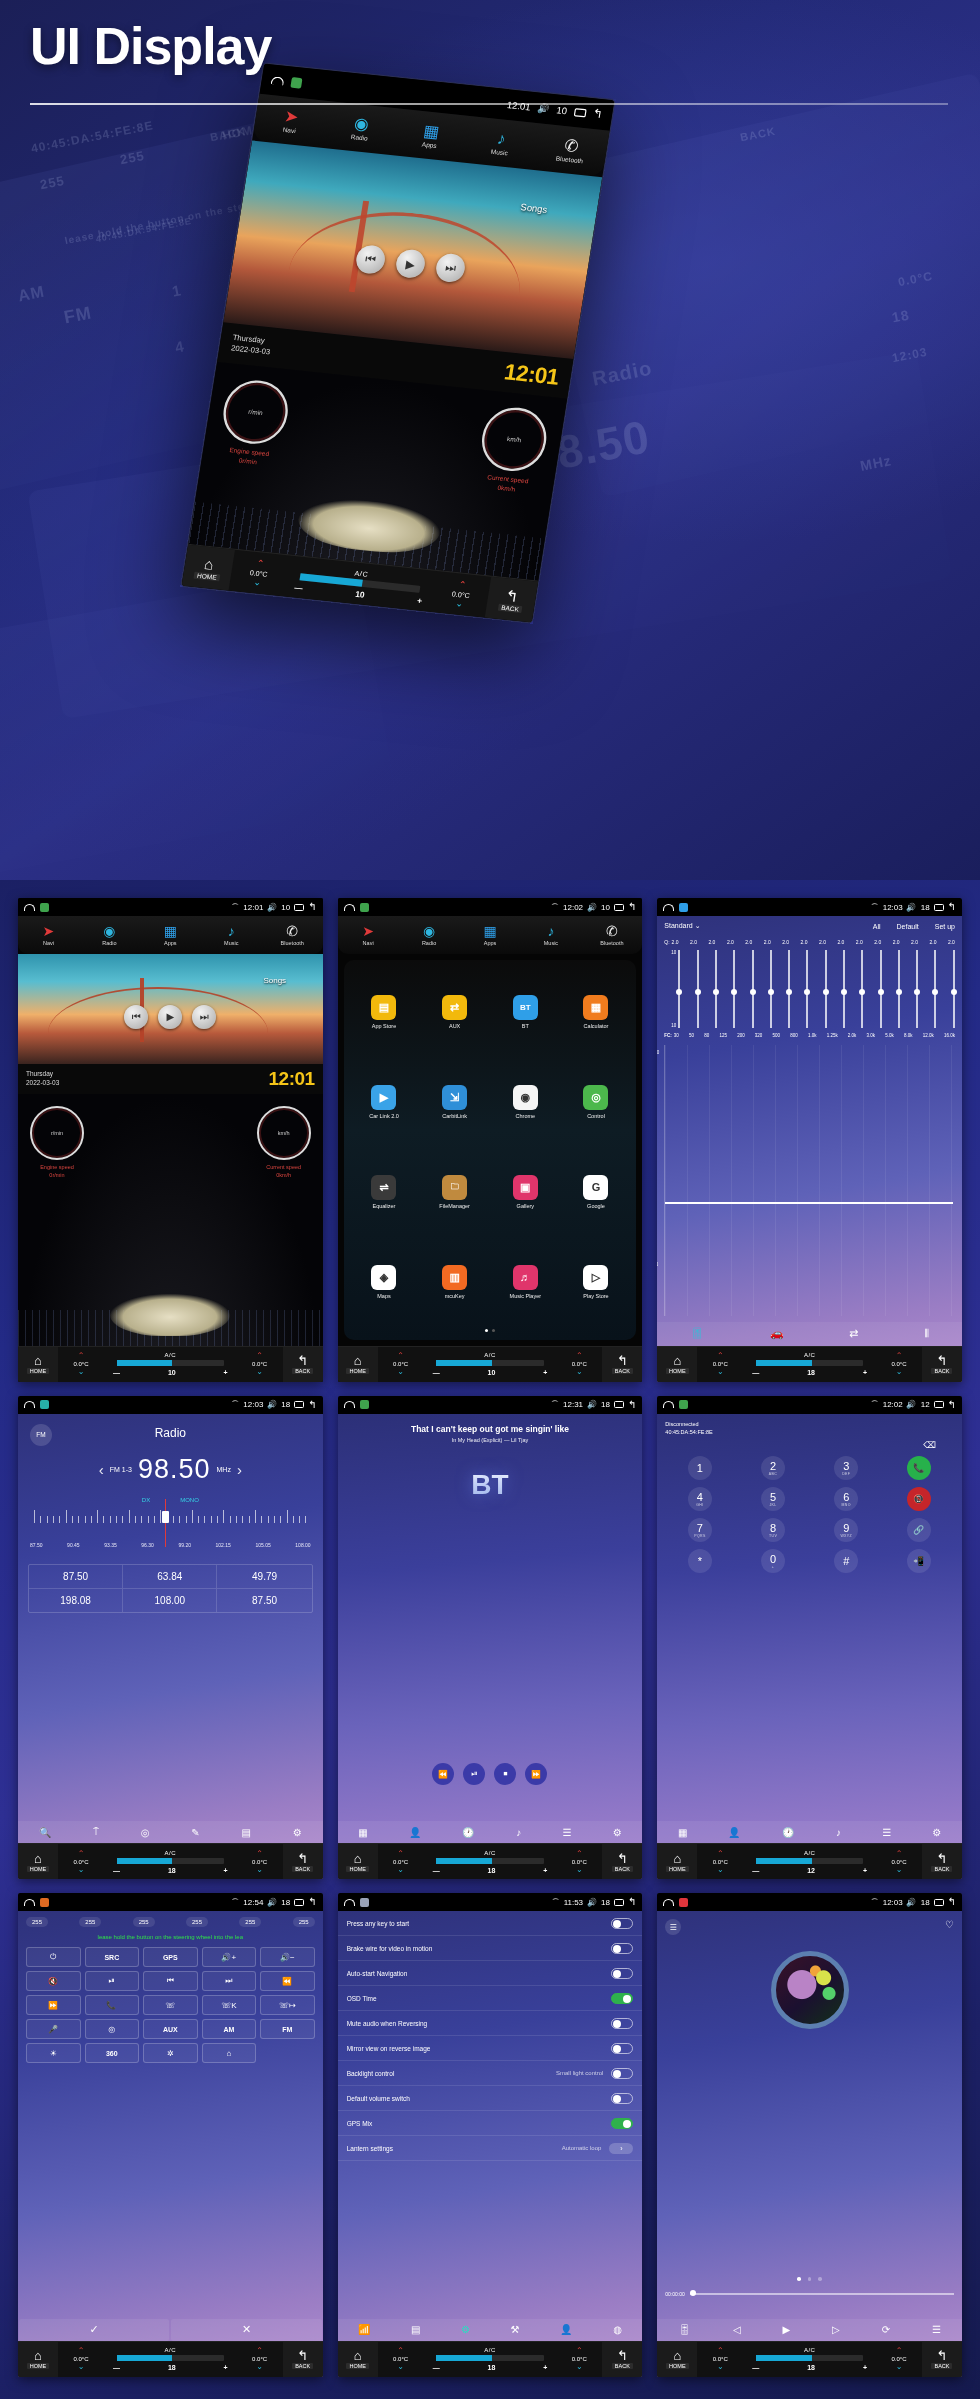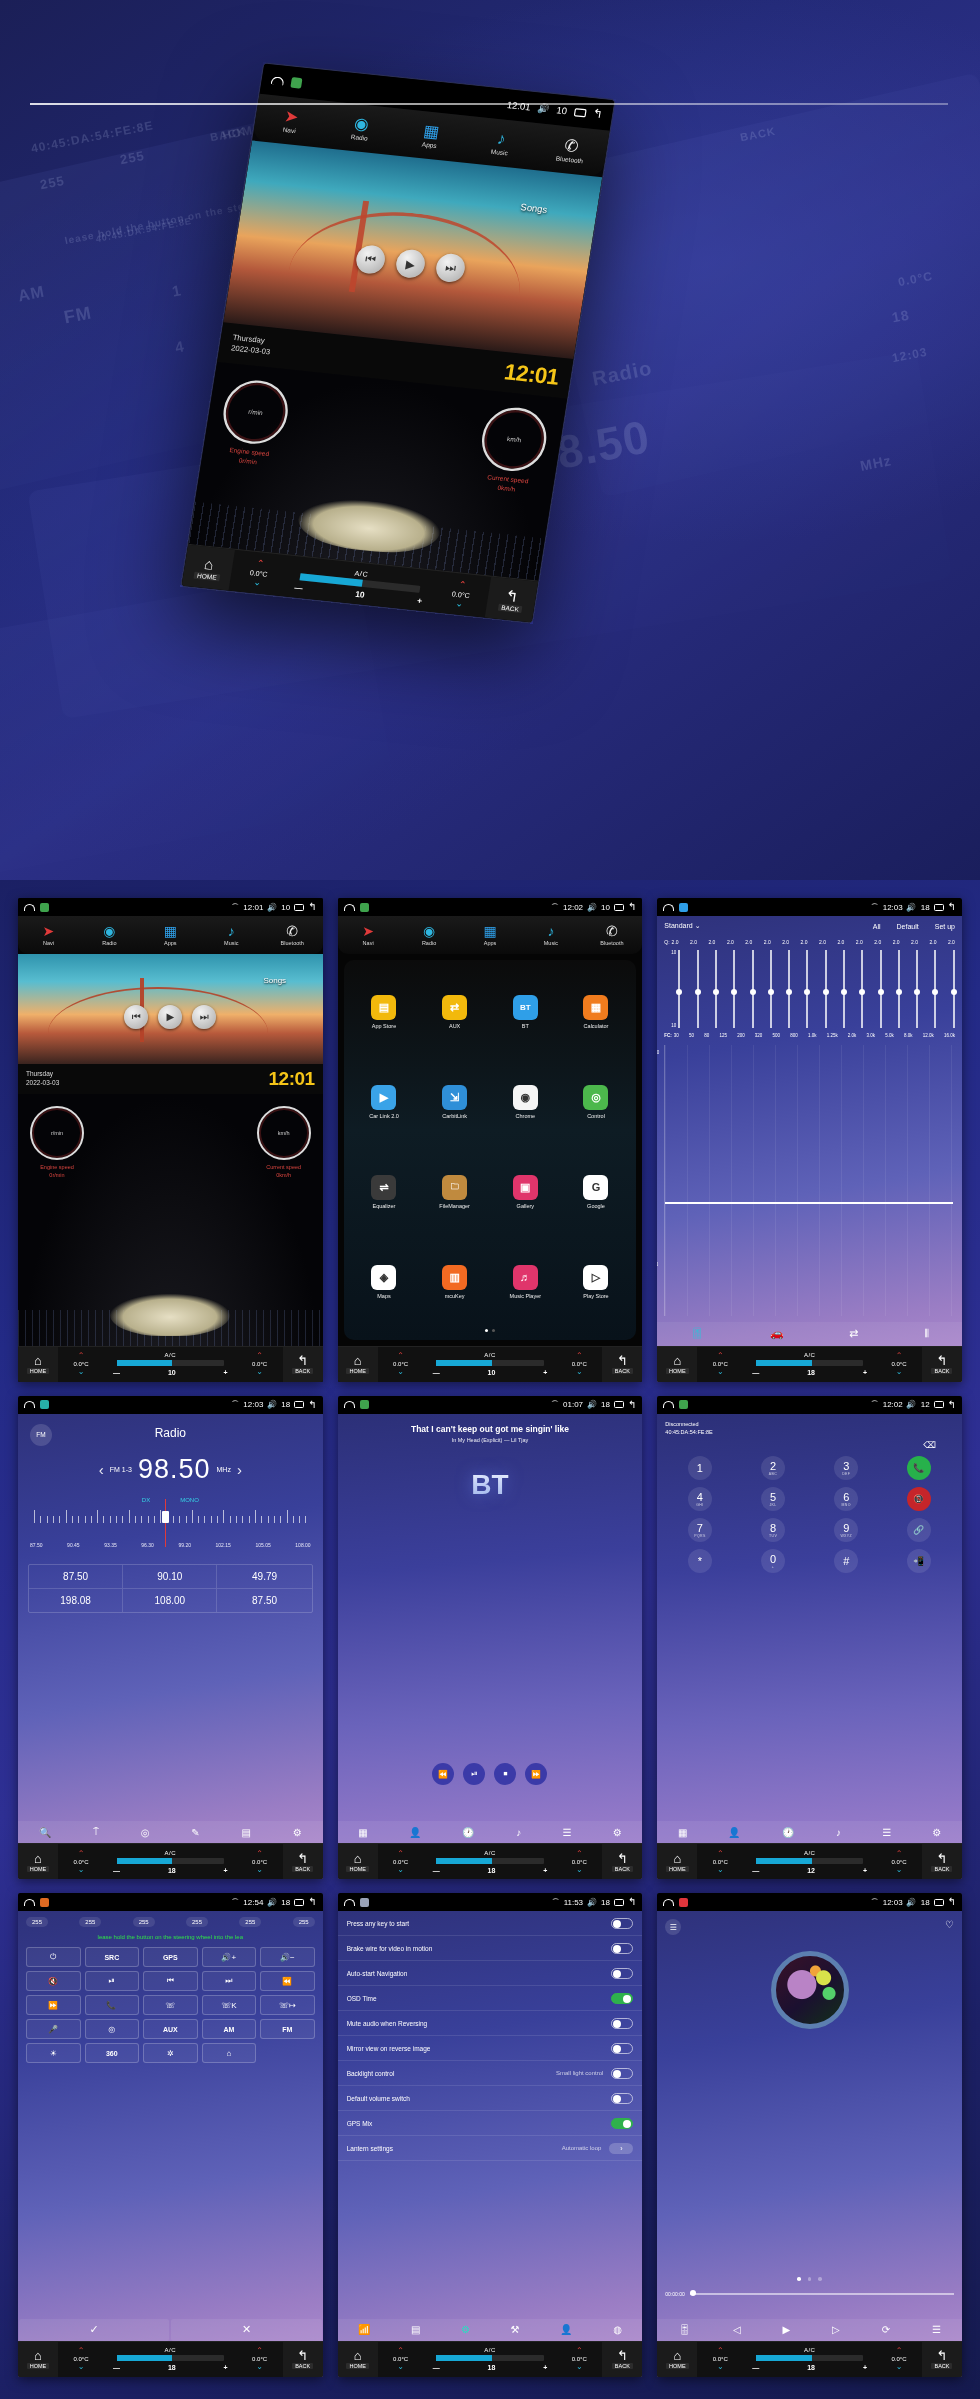--- a/index.html
+++ b/index.html
@@ -416,20 +416,21 @@
             <span class="hv-chev dn">⌄</span>
           </div>
         <div class="hv-back">
             <span class="hv-home-ico">↰</span>
             <span class="hv-home-lbl">BACK</span>
           </div>
       </div>
     </div>
   </div>
 
+  <div class="hero-title">UI Display</div>
   <div class="hero-rule"></div>
 </div>
 
 <div class="grid">
 
   <div class="screen dark-screen">
     <div class="statusbar">
       <span class="sb-left">
           <span class="ico-home-arch"></span>
           <span class="appbadge" style="background:#3fa34d"></span>
@@ -921,21 +922,21 @@
           <span>90.45</span>
           <span>93.35</span>
           <span>96.30</span>
           <span>99.20</span>
           <span>102.15</span>
           <span>105.05</span>
           <span>108.00</span>
         </div>
       <div class="presets" id="presets">
           <div>87.50</div>
-          <div>90.10</div>
+          <div>63.84</div>
           <div>49.79</div>
           <div>198.08</div>
           <div>108.00</div>
           <div>87.50</div>
         </div>
     </div>
     <div class="tabbar">
       <span>🔍</span>
       <span>⍑</span>
       <span>◎</span>
@@ -977,21 +978,21 @@
   </div>
 
   <div class="screen purple-screen">
     <div class="statusbar">
       <span class="sb-left">
           <span class="ico-home-arch"></span>
           <span class="appbadge" style="background:#3fa34d"></span>
         </span>
       <span class="sb-right">
           <span>⌒</span>
-          <span>01:07</span>
+          <span>12:31</span>
           <span class="vol-ico">🔊</span>
           <span>18</span>
           <span class="sb-rect"></span>
           <span class="sb-back">↰</span>
         </span>
     </div>
     <div class="bt-body">
       <div class="bt-t1">That I can't keep out got me singin' like</div>
       <div class="bt-t2">In My Head (Explicit) — Lil Tjay</div>
       <div class="bt-logo">BT</div>

